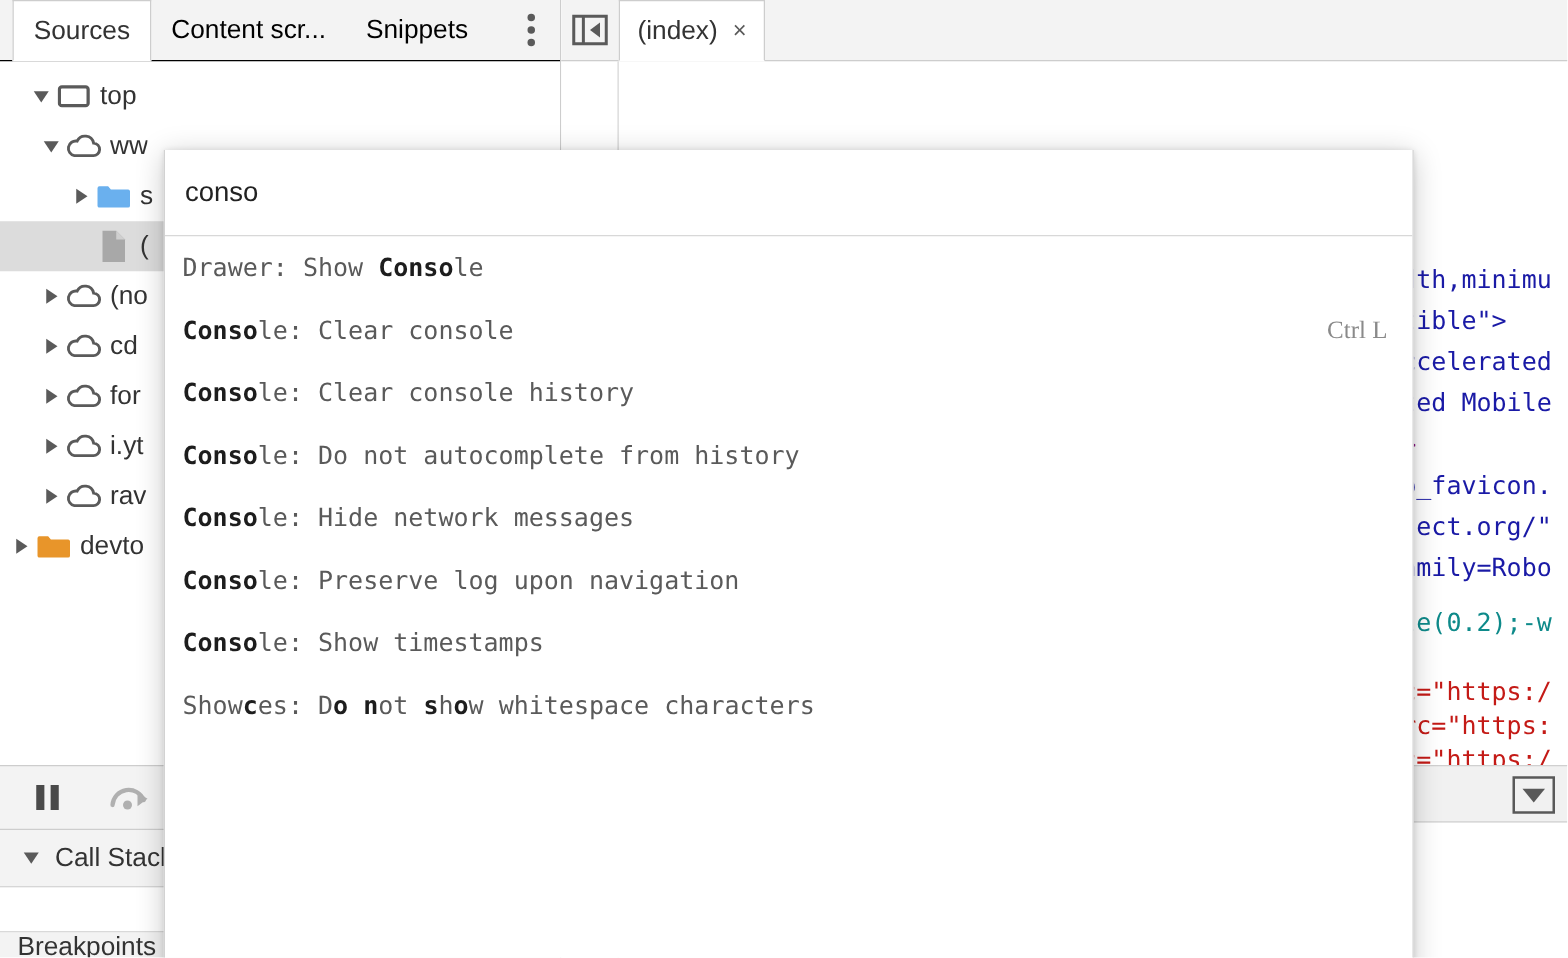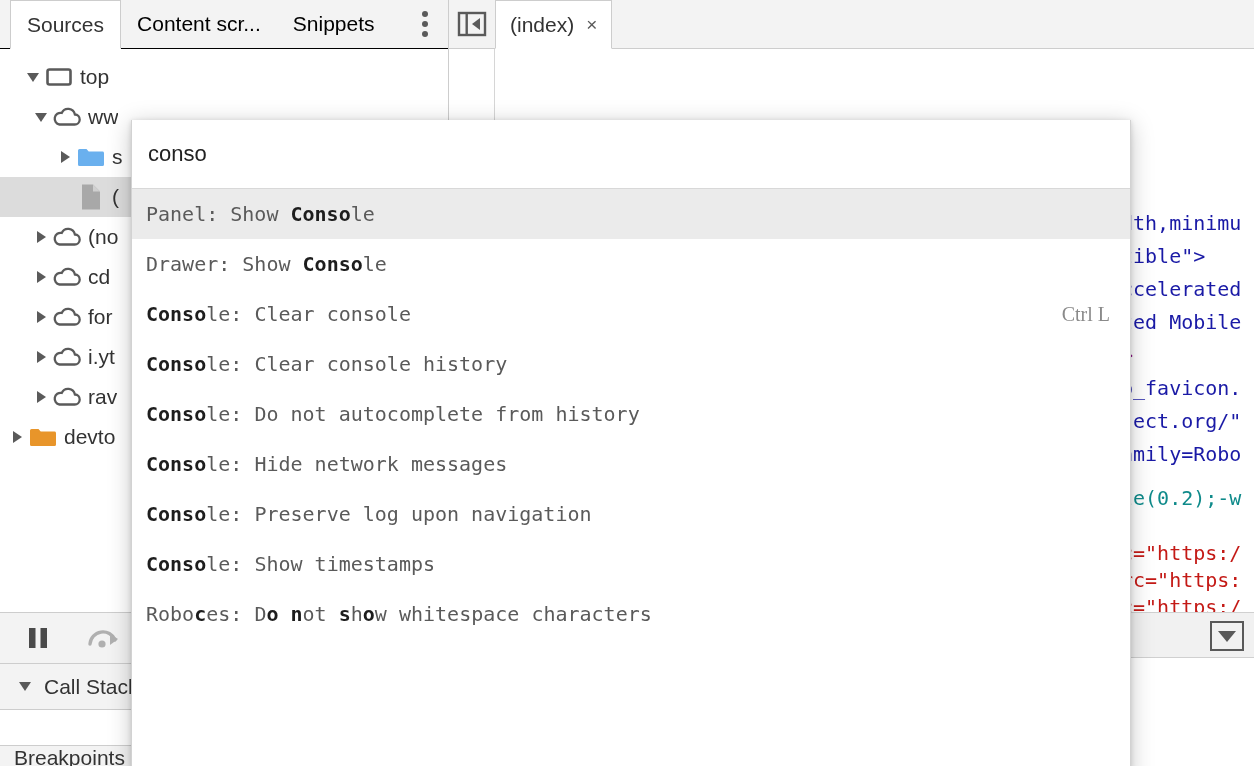--- a/index.html
+++ b/index.html
@@ -568,23 +568,20 @@
       </div>
     </div>
   </div>
 
   <div class="palette">
     <div class="palette-input-wrap">
       <input class="palette-input" type="text" value="conso" style="">
     </div>
     <div class="palette-sep"></div>
     <div class="palette-list" id="palette-list">
-        <div class="pal-item selected">
-          <span class="txt"><span>Panel: Show </span><b>Conso</b><span>le</span></span>
-        </div>
         <div class="pal-item">
           <span class="txt"><span>Drawer: Show </span><b>Conso</b><span>le</span></span>
         </div>
         <div class="pal-item">
           <span class="txt"><b>Conso</b><span>le: Clear console</span></span>
           <span class="shortcut">Ctrl L</span>
         </div>
         <div class="pal-item">
           <span class="txt"><b>Conso</b><span>le: Clear console history</span></span>
         </div>
@@ -594,18 +591,18 @@
         <div class="pal-item">
           <span class="txt"><b>Conso</b><span>le: Hide network messages</span></span>
         </div>
         <div class="pal-item">
           <span class="txt"><b>Conso</b><span>le: Preserve log upon navigation</span></span>
         </div>
         <div class="pal-item">
           <span class="txt"><b>Conso</b><span>le: Show timestamps</span></span>
         </div>
         <div class="pal-item">
-          <span class="txt"><span>Robo</span><b>c</b><span>es: D</span><b>o</b><span> </span><b>n</b><span>ot </span><b>s</b><span>h</span><b>o</b><span>w whitespace characters</span></span>
+          <span class="txt"><span>Show</span><b>c</b><span>es: D</span><b>o</b><span> </span><b>n</b><span>ot </span><b>s</b><span>h</span><b>o</b><span>w whitespace characters</span></span>
         </div>
       </div>
   </div>
 
 </div>
 
 </body></html>

